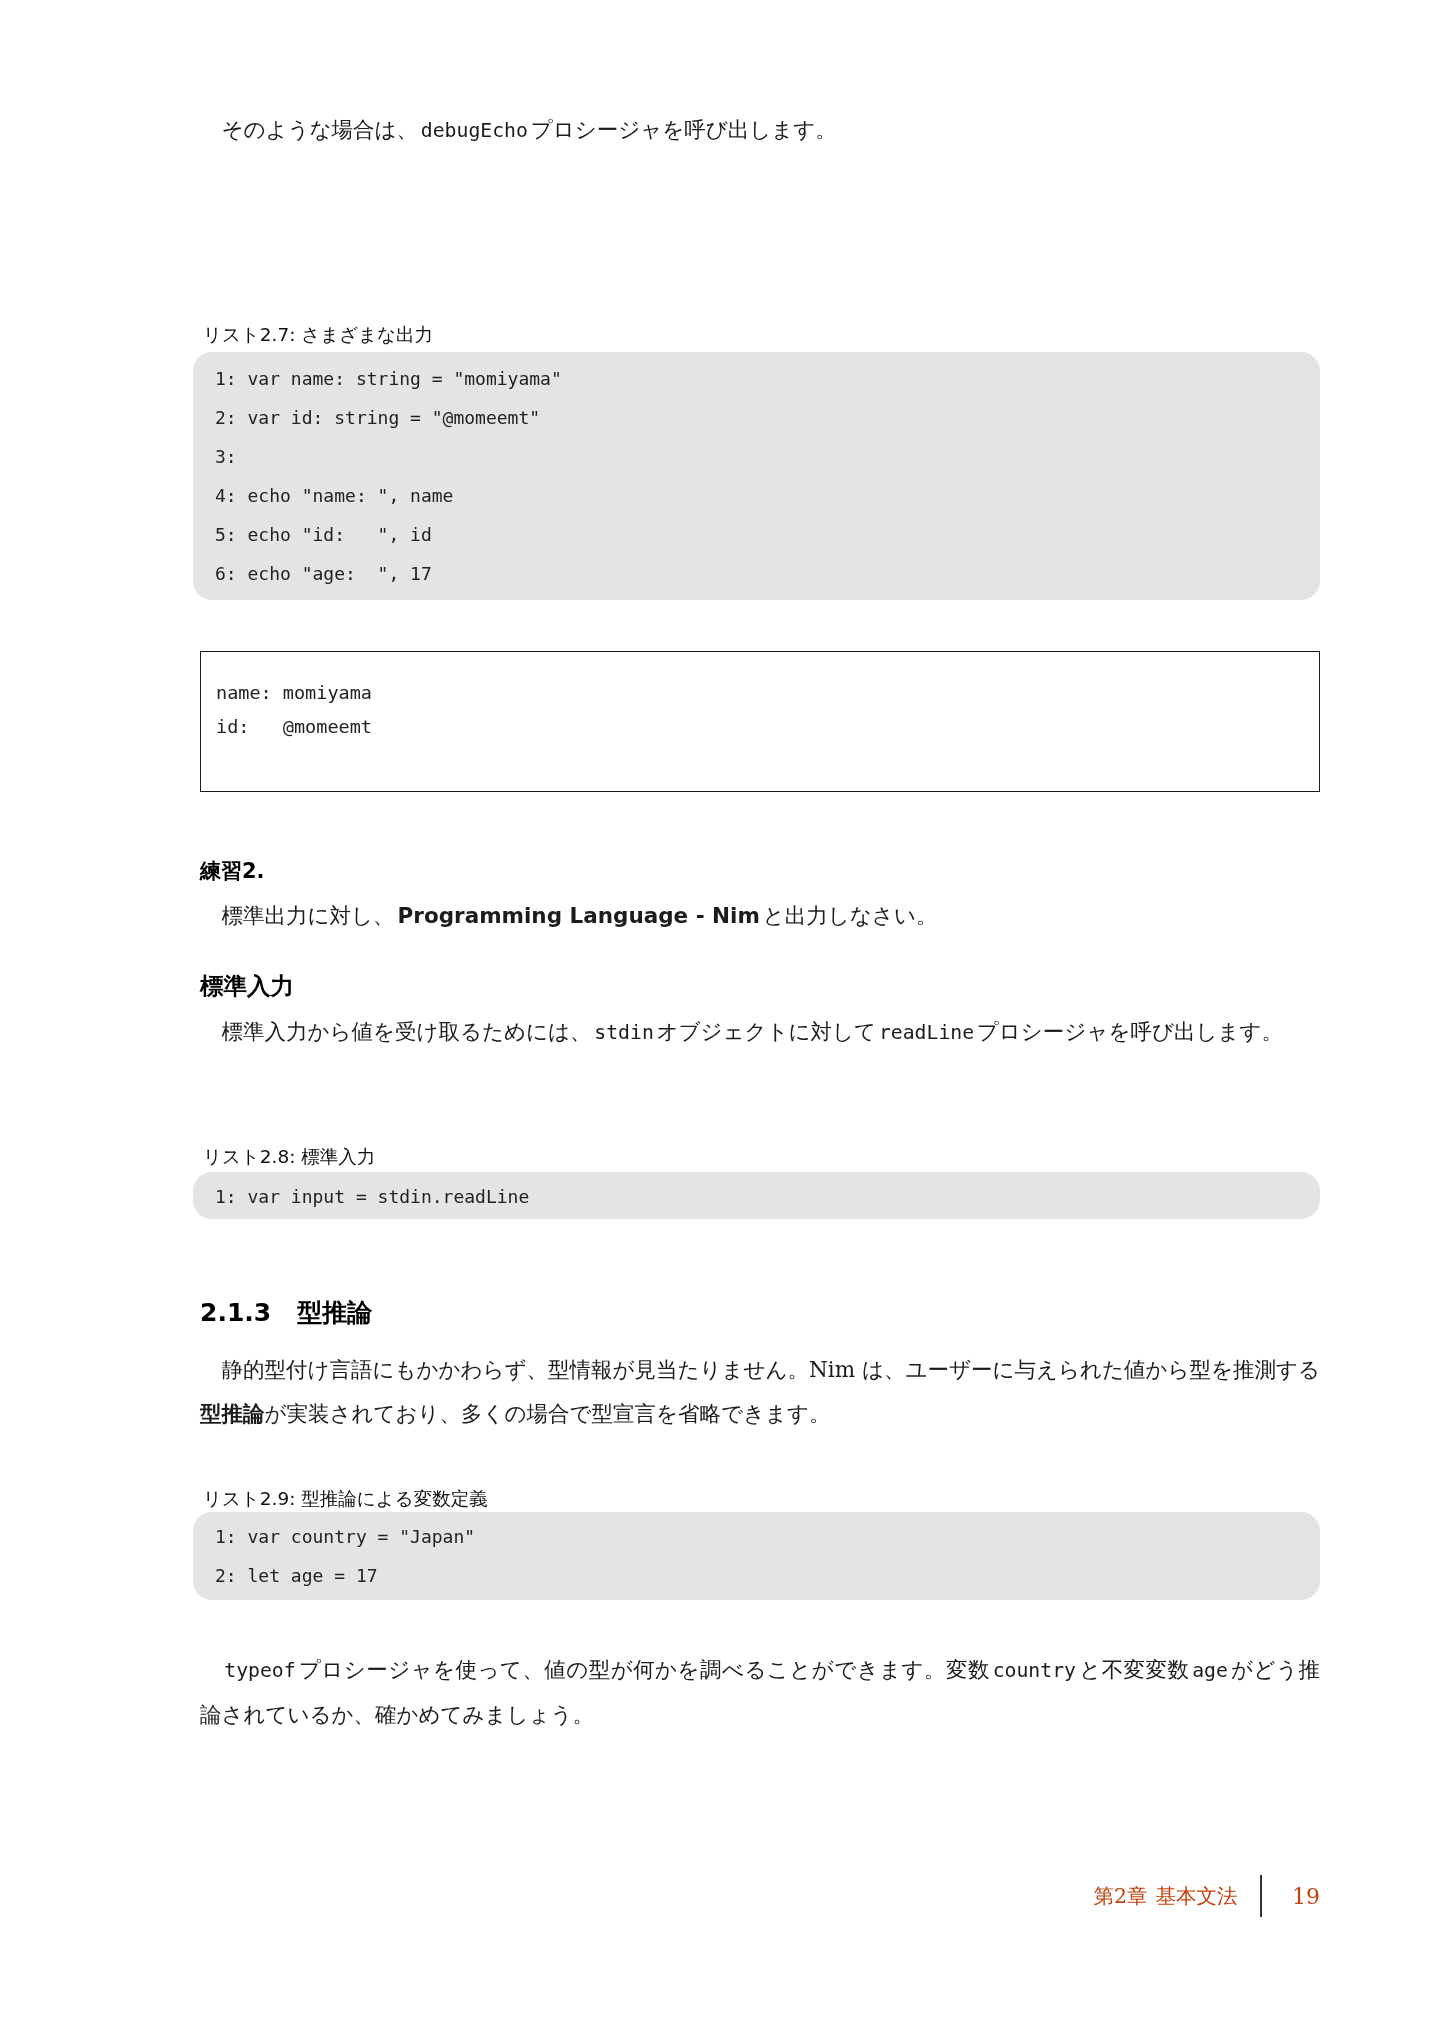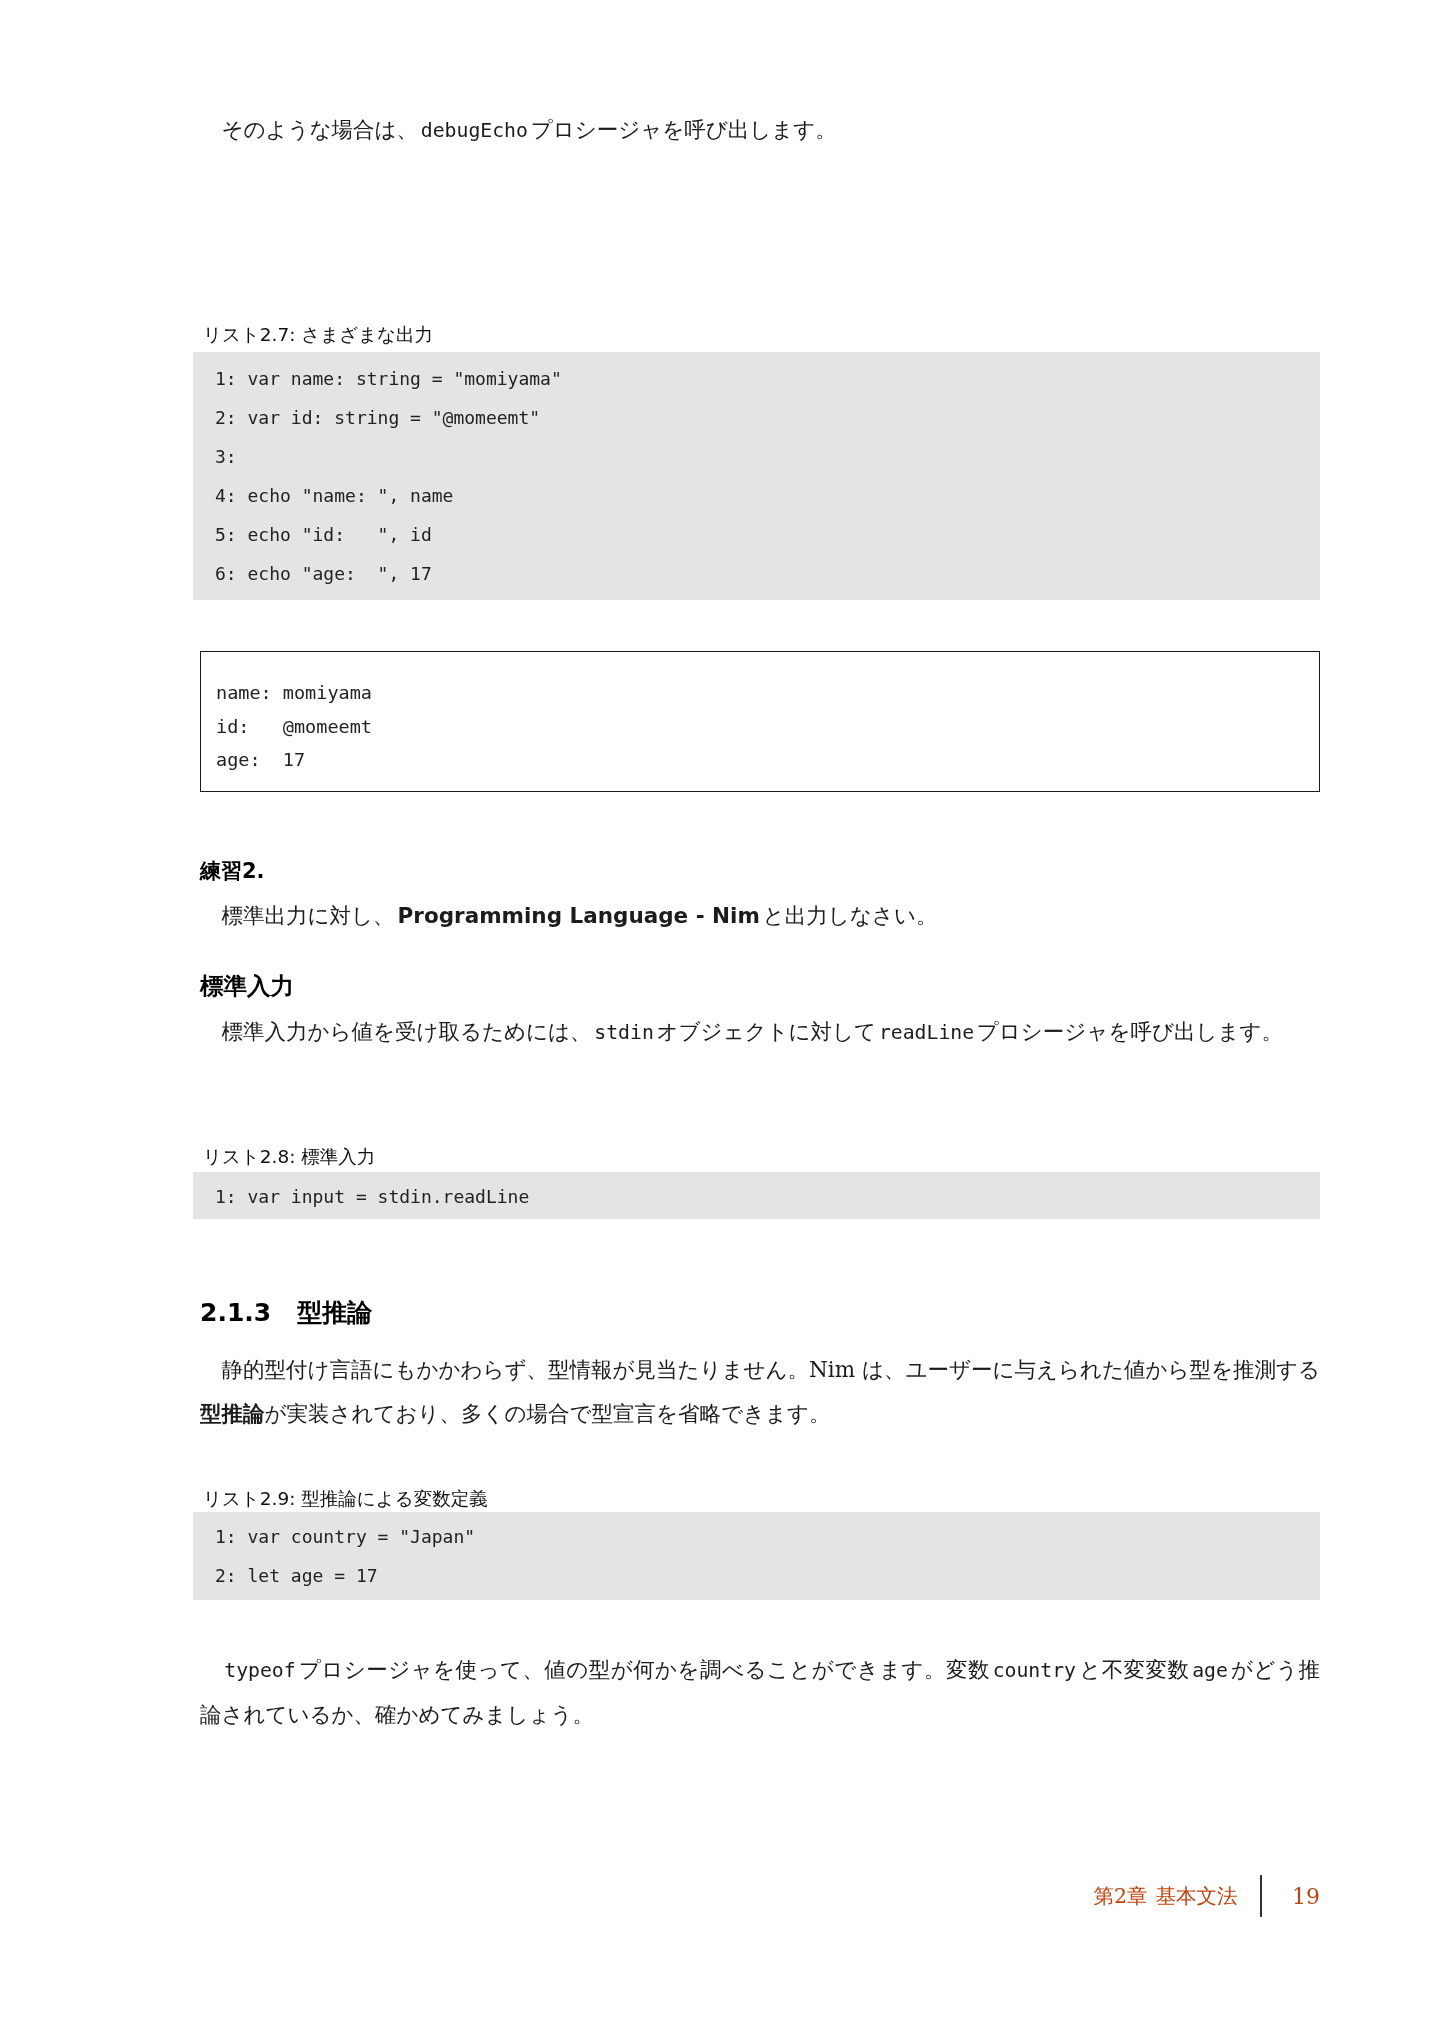--- a/index.html
+++ b/index.html
@@ -66,20 +66,21 @@
     color: #111111;
   }
   
   .code-block {
     position: absolute;
     left: 193px;
     width: 1127px;
     box-sizing: border-box;
     background: #e4e4e4;
     padding: 7px 0 7px 22px;
+    border-radius: 19px;
   }
   .code-block.single { padding-top: 5px; padding-bottom: 3px; }
   .code-line {
     font-family: "DejaVu Sans Mono", "Liberation Mono", monospace;
     font-size: 18px;
     line-height: 39px;
     white-space: pre;
     color: #222222;
   }
   
@@ -135,21 +136,20 @@
     <div class="code-line">2: var id: string = "@momeemt"</div>
     <div class="code-line">3:</div>
     <div class="code-line">4: echo "name: ", name</div>
     <div class="code-line">5: echo "id:   ", id</div>
     <div class="code-line">6: echo "age:  ", 17</div>
   </div>
 
   <div class="output-box" style="top:651px">
     <div class="output-line">name: momiyama</div>
     <div class="output-line">id:   @momeemt</div>
-    <div class="output-line">age:  17</div>
   </div>
 
   <p class="heading h-paragraph" style="top:856px">練習2.</p>
   <p class="para" style="top:894px"><span>標準出力に対し、</span><span class="sans-bold">Programming Language - Nim</span><span>と出力しなさい。</span></p>
 
   <p class="heading h-sub" style="top:970px">標準入力</p>
   <p class="para" style="top:1010px"><span>標準入力から値を受け取るためには、</span><span class="mono">stdin</span><span>オブジェクトに対して</span><span class="mono">readLine</span><span>プロシージャを呼び出します。</span></p>
 
   <p class="listing-caption" style="top:1144px">リスト2.8: 標準入力</p>
   <div class="code-block single" style="top:1172px">

